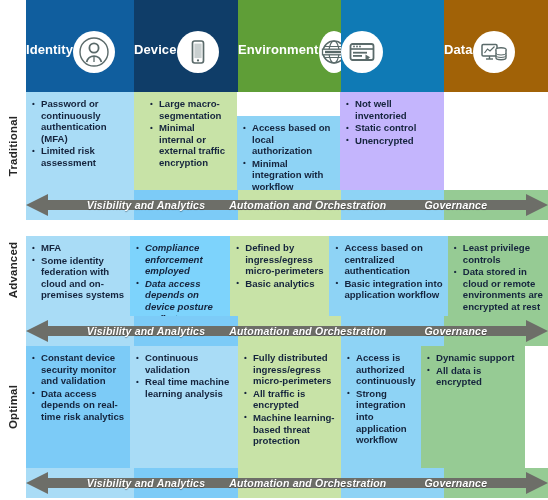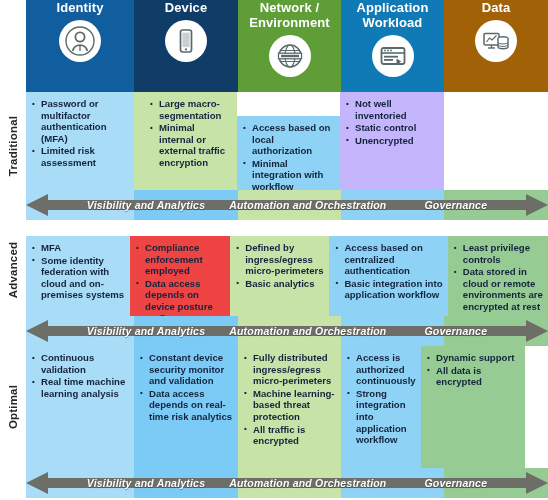--- a/index.html
+++ b/index.html
@@ -58,23 +58,24 @@
 
   .col {
     box-sizing: border-box;
     position: relative;
   }
 
   
   .hdr {
     height: 92px;
     display: flex;
-    flex-direction: column;
+    flex-direction: row;
     align-items: center;
     justify-content: flex-start;
+    padding-top: 7px;
     box-sizing: border-box;
   }
   .hdr-title {
     color: #ffffff;
     font-size: 13px;
     font-weight: bold;
     text-align: center;
     line-height: 15px;
     letter-spacing: 0.1px;
   }
@@ -198,41 +199,36 @@
           <svg width="30" height="30" viewBox="0 0 30 30">
             <rect x="9.5" y="4" width="11" height="22" rx="2.2" fill="none" stroke="#5a6a6a" stroke-width="1.7"></rect>
             <rect x="11.4" y="6.6" width="7.2" height="14.5" fill="#c9d0d0"></rect>
             <circle cx="15" cy="23.4" r="1.1" fill="#5a6a6a"></circle>
           </svg>
         </div>
       </div>
 
       <div class="col hdr" style="width:103px;background:#5f9e37;">
         <div class="hdr-title">
-          <div>Network /</div>
           <div>Environment</div>
         </div>
         <div class="hdr-icon">
           <svg width="30" height="30" viewBox="0 0 30 30">
             <circle cx="15" cy="15" r="11" fill="none" stroke="#5a6a6a" stroke-width="1.6"></circle>
             <ellipse cx="15" cy="15" rx="5" ry="11" fill="none" stroke="#5a6a6a" stroke-width="1.2"></ellipse>
             <line x1="4" y1="15" x2="26" y2="15" stroke="#5a6a6a" stroke-width="1.2"></line>
             <line x1="6" y1="9.5" x2="24" y2="9.5" stroke="#5a6a6a" stroke-width="1"></line>
             <line x1="6" y1="20.5" x2="24" y2="20.5" stroke="#5a6a6a" stroke-width="1"></line>
             <rect x="3.5" y="12.2" width="23" height="5.6" fill="#ffffff" stroke="#5a6a6a" stroke-width="1.3"></rect>
             <rect x="6" y="13.8" width="18" height="2.4" fill="#5a6a6a"></rect>
           </svg>
         </div>
       </div>
 
       <div class="col hdr" style="width:103px;background:#0f7ab5;">
-        <div class="hdr-title">
-          <div>Application</div>
-          <div>Workload</div>
-        </div>
         <div class="hdr-icon">
           <svg width="30" height="30" viewBox="0 0 30 30">
             <rect x="3.5" y="7" width="23" height="16" rx="2" fill="none" stroke="#5a6a6a" stroke-width="1.8"></rect>
             <line x1="3.5" y1="12" x2="26.5" y2="12" stroke="#5a6a6a" stroke-width="1.6"></line>
             <circle cx="7" cy="9.5" r="0.9" fill="#5a6a6a"></circle>
             <circle cx="10" cy="9.5" r="0.9" fill="#5a6a6a"></circle>
             <circle cx="13" cy="9.5" r="0.9" fill="#5a6a6a"></circle>
             <rect x="6" y="14.8" width="14" height="1.8" fill="#5a6a6a"></rect>
             <rect x="6" y="18" width="9" height="1.8" fill="#5a6a6a"></rect>
             <path d="M18.5 17.5 l5 3 l-2 0.6 l1 2 l-1.4 0.7 l-1-2 l-1.6 1.3 z" fill="#5a6a6a"></path>
@@ -253,21 +249,21 @@
             <path d="M17 16.1 a5 1.9 0 0 0 10 0" fill="none" stroke="#5a6a6a" stroke-width="1"></path>
             <path d="M17 18.6 a5 1.9 0 0 0 10 0" fill="none" stroke="#5a6a6a" stroke-width="1"></path>
           </svg>
         </div>
       </div>
     </div>
 
     <div class="band" style="top:92px;height:98px;">
       <div class="col cell" style="width:108px;background:#a9dcf6;">
         <ul>
-            <li>Password or multifactor authentication (MFA)</li>
+            <li>Password or continuously authentication (MFA)</li>
             <li>Limited risk assessment</li>
           </ul>
       </div>
       <div class="col cell" style="width:103px;background:#c8e3a7;padding-left:16px;">
         <ul>
             <li>Large macro-segmentation</li>
             <li>Minimal internal or external traffic encryption</li>
           </ul>
       </div>
       <div class="col cell" style="width:103px;background:#8ed3f5;margin-top:24px;">
@@ -304,21 +300,21 @@
       </div>
     </div>
 
     <div class="band" style="top:236px;height:96px;">
       <div class="col cell" style="width:108px;background:#a9dcf6;">
         <ul>
             <li>MFA</li>
             <li>Some identity federation with cloud and on-premises systems</li>
           </ul>
       </div>
-      <div class="col cell" style="width:104px;background:#ef4444;">
+      <div class="col cell" style="width:104px;background:#7dd3fc;font-style:italic;">
         <ul>
             <li>Compliance enforcement employed</li>
             <li>Data access depends on device posture on first access</li>
           </ul>
       </div>
       <div class="col cell" style="width:103px;background:#c8e3a7;">
         <ul>
             <li>Defined by ingress/egress micro-perimeters</li>
             <li>Basic analytics</li>
           </ul>
@@ -349,37 +345,37 @@
         <polygon points="0,12 22,1 22,7 500,7 500,1 522,12 500,23 500,17 22,17 22,23" fill="#6d6e68"></polygon>
       </svg>
       <div class="arrow-text">
         <span>Visibility and Analytics</span>
         <span>Automation and Orchestration</span>
         <span class="gap-left">Governance</span>
       </div>
     </div>
 
     <div class="band" style="top:346px;height:122px;">
+      <div class="col cell" style="width:104px;background:#7ccbf7;">
+        <ul>
+            <li>Constant device security monitor and validation</li>
+            <li>Data access depends on real-time risk analytics</li>
+          </ul>
+      </div>
       <div class="col cell" style="width:108px;background:#a9dcf6;">
         <ul>
             <li>Continuous validation</li>
             <li>Real time machine learning analysis</li>
           </ul>
       </div>
-      <div class="col cell" style="width:104px;background:#7ccbf7;">
-        <ul>
-            <li>Constant device security monitor and validation</li>
-            <li>Data access depends on real-time risk analytics</li>
-          </ul>
-      </div>
       <div class="col cell" style="width:103px;background:#c8e3a7;">
         <ul>
             <li>Fully distributed ingress/egress micro-perimeters</li>
+            <li>All traffic is encrypted</li>
             <li>Machine learning-based threat protection</li>
-            <li>All traffic is encrypted</li>
           </ul>
       </div>
       <div class="col cell" style="width:80px;background:#8ed3f5;">
         <ul>
             <li>Access is authorized continuously</li>
             <li>Strong integration into application workflow</li>
           </ul>
       </div>
       <div class="col cell" style="width:104px;background:#96cb94;">
         <ul>

